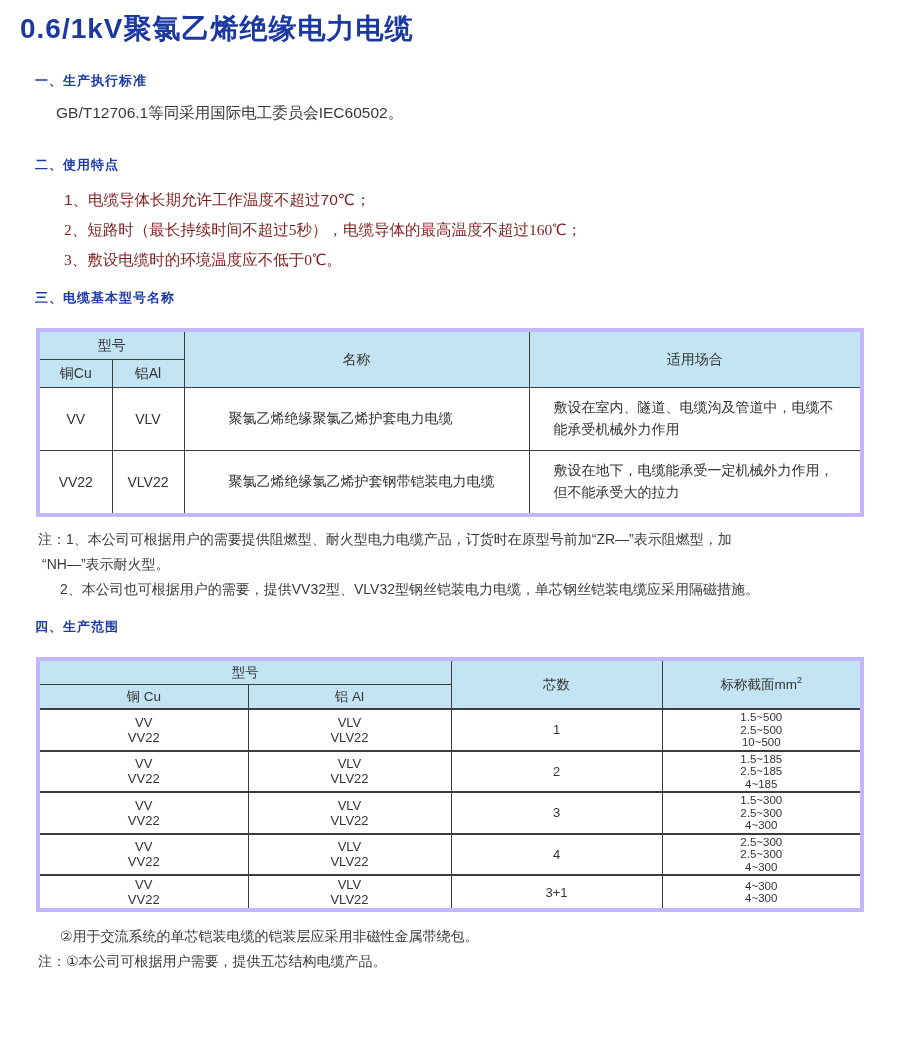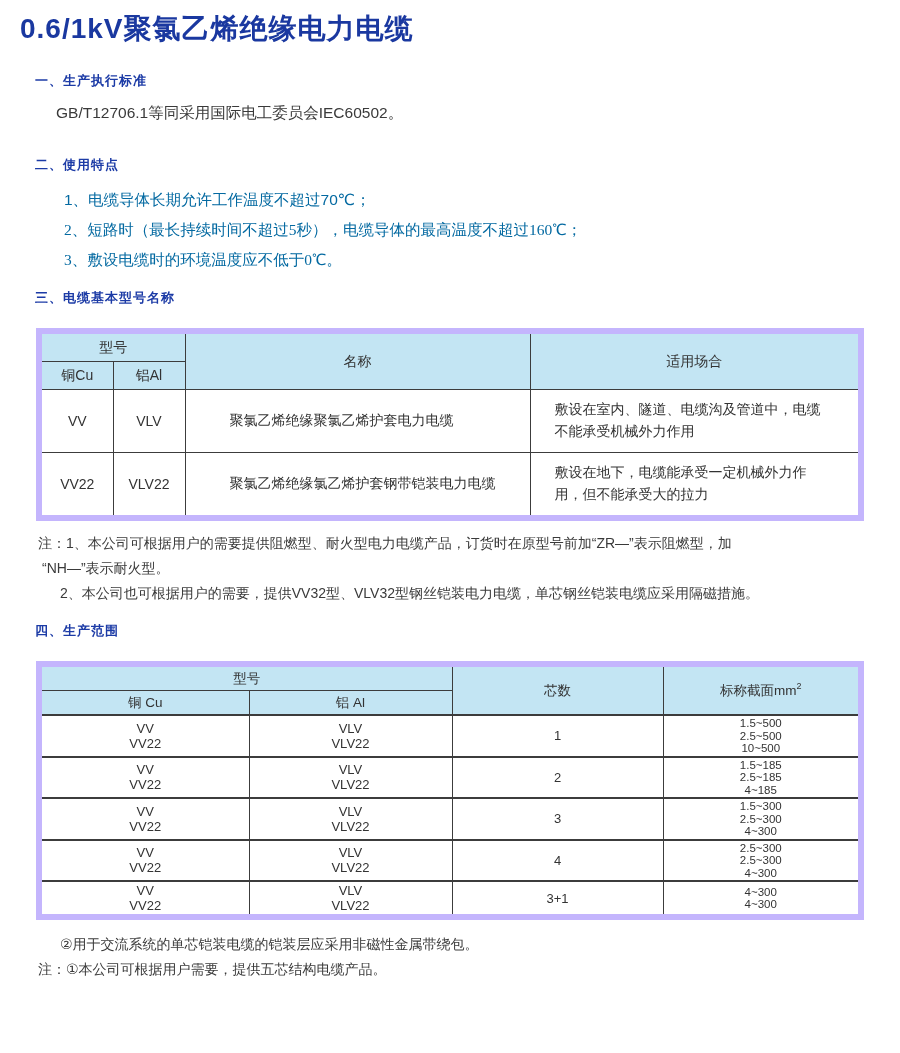--- a/index.html
+++ b/index.html
@@ -19,26 +19,26 @@
   .sec-heading{
     font-size:13px;font-weight:bold;color:#1c3ba6;
     margin:0;margin-left:15px;letter-spacing:1px;
   }
   .mt-s1{margin-top:24px;}
   .mt-s2{margin-top:32px;}
   .mt-s3{margin-top:19px;}
   .mt-s4{margin-top:16px;}
 
   .body-line{margin:13px 0 0 36px;font-size:15.5px;color:#3a3a3a;}
-  .list-line{margin:0 0 0 44px;font-size:15.5px;color:#0369a1;line-height:20px;}
+  .list-line{margin:0 0 0 44px;font-size:15.5px;color:#7f1d1d;line-height:20px;}
   .list-gap{margin-top:16px;}
   .list-gap2{margin-top:10px;font-family:Liberation Serif, serif;}
 
   table{border-collapse:collapse;table-layout:fixed;width:828px;margin:21px 0 0 16px;
-        border:6px solid #c4b5fd;}
+        border:4px solid #c4b5fd;}
   th,td{border:1px solid #3c3c3c;font-weight:normal;color:#333;}
   thead th{background:#c3e5f3;font-size:14px;}
 
   
   .t1 thead th{height:25px;}
   .t1 tbody td{height:54px;font-size:14px;text-align:center;vertical-align:middle;}
   .t1 td.name-cell{text-align:left;padding-left:44px;}
   .t1 td.app-cell{text-align:left;padding:4px 24px;line-height:1.55;}
 
   

